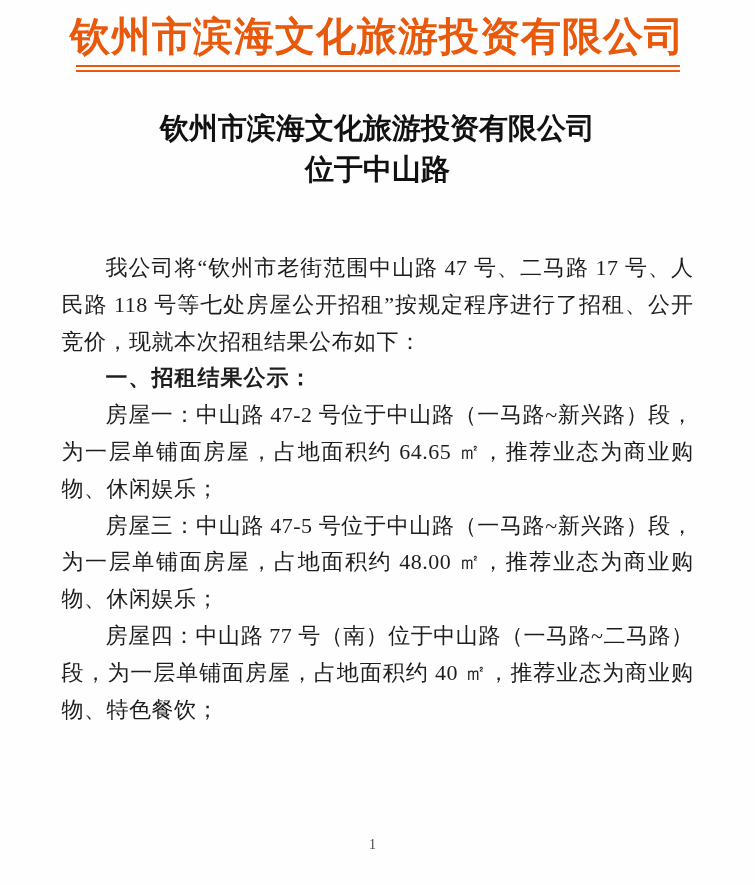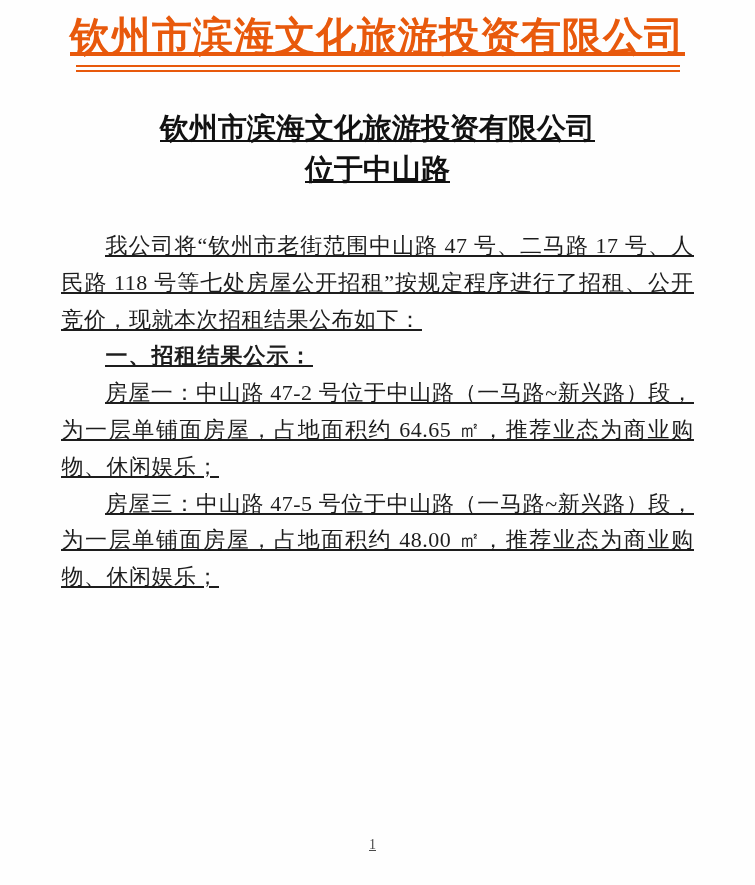--- a/index.html
+++ b/index.html
@@ -1,19 +1,19 @@
 <!DOCTYPE html>
 <html style="--accent: #e8590c; --ink: #1d1d1d;"><head>
 <meta charset="utf-8">
 <style>
   :root {
     --accent: #e8590c;
     --ink: #1d1d1d;
   }
-  * { box-sizing: border-box; text-decoration: underline; }
+  * { box-sizing: border-box; }
   html, body { margin: 0; padding: 0; background: #ffffff; }
   .page {
     position: relative;
     width: 755px;
     height: 885px;
     margin: 0 auto;
     background: #fefefe;
     font-family: "Liberation Serif", "DejaVu Serif", serif;
     color: var(--ink);
     overflow: hidden;
@@ -41,21 +41,21 @@
   .doc-title {
     margin-top: 36px;
     text-align: center;
     font-weight: bold;
     font-size: 29px;
     line-height: 41px;
     color: #111111;
   }
   .doc-body {
     width: 632px;
-    margin: 38px auto 0;
+    margin: 60px auto 0;
     font-size: 22px;
     line-height: 36.8px;
     text-align: justify;
     letter-spacing: 0.5px;
   }
   .doc-body p {
     margin: 0;
     padding: 0;
     text-indent: 2em;
   }
@@ -89,17 +89,18 @@
   <div class="doc-title">
     <div>钦州市滨海文化旅游投资有限公司</div>
     <div>位于中山路</div>
   </div>
 
   <div class="doc-body">
     <p>我公司将“钦州市老街范围中山路 47 号、二马路 17 号、人民路 118 号等七处房屋公开招租”按规定程序进行了招租、公开竞价，现就本次招租结果公布如下：</p>
     <p class="section-heading">一、招租结果公示：</p>
     <p>房屋一：中山路 47-2 号位于中山路（一马路~新兴路）段，为一层单铺面房屋，占地面积约 64.65 ㎡，推荐业态为商业购物、休闲娱乐；</p>
     <p>房屋三：中山路 47-5 号位于中山路（一马路~新兴路）段，为一层单铺面房屋，占地面积约 48.00 ㎡，推荐业态为商业购物、休闲娱乐；</p>
+    <p>房屋四：中山路 77 号（南）位于中山路（一马路~二马路）段，为一层单铺面房屋，占地面积约 40 ㎡，推荐业态为商业购物、特色餐饮；</p>
   </div>
 
   <div class="page-number">1</div>
 
 </div>
 
 </body></html>

